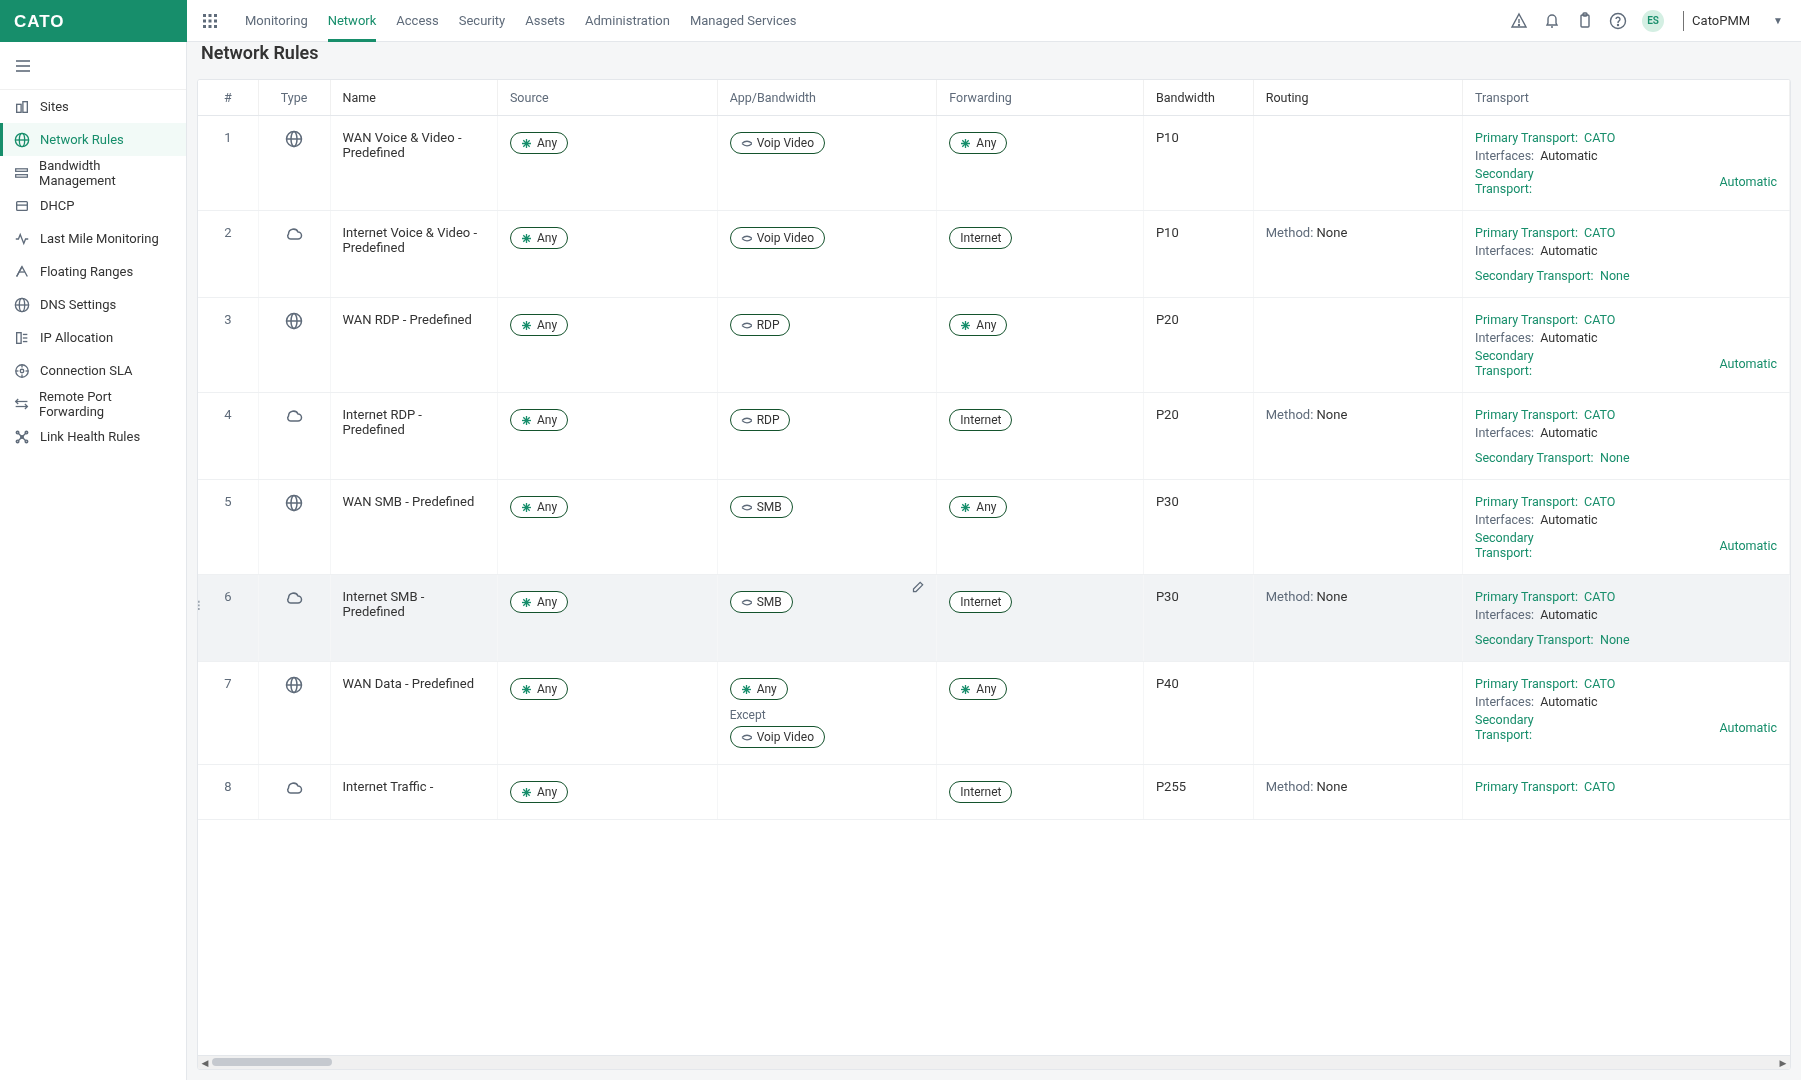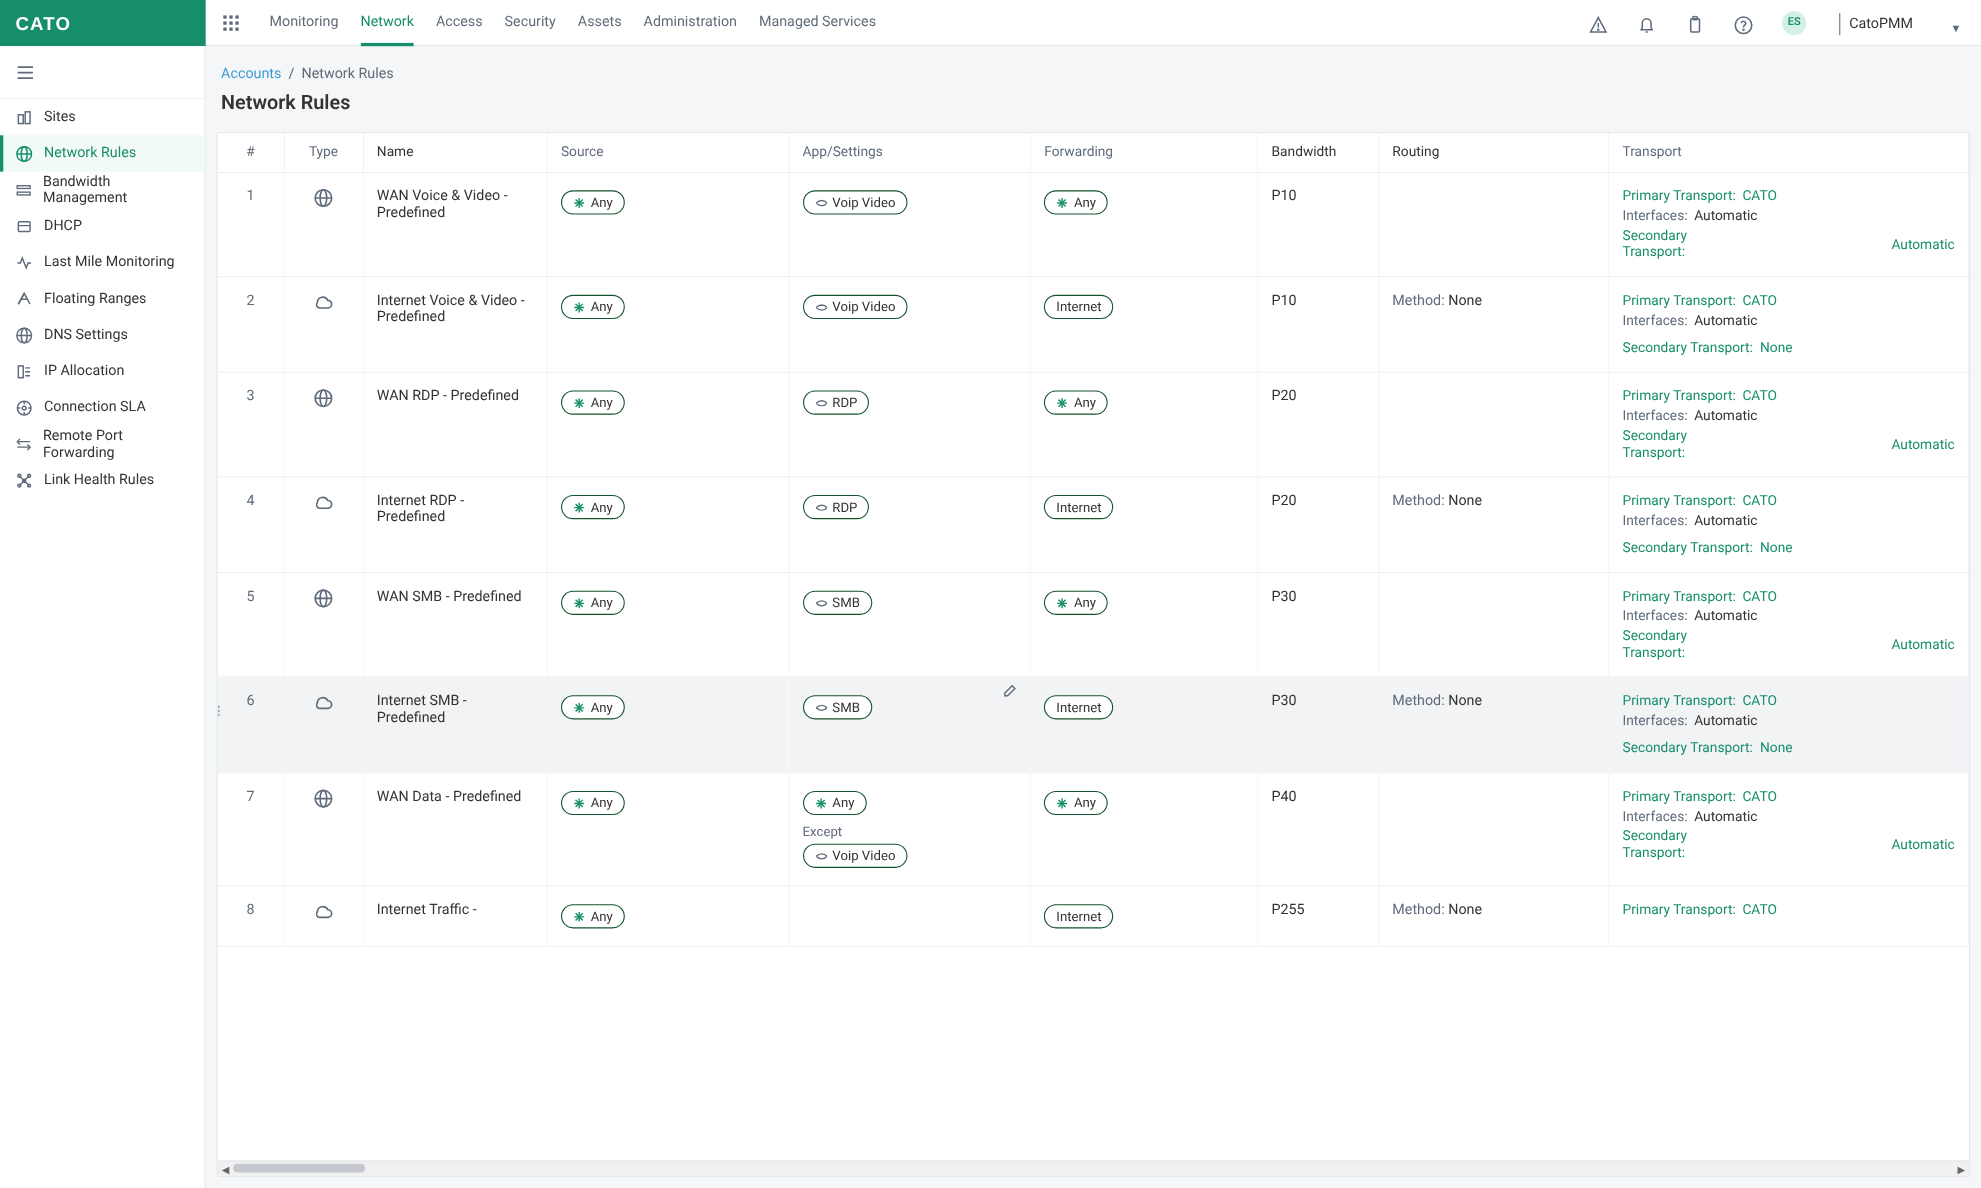--- a/index.html
+++ b/index.html
@@ -7,21 +7,21 @@
 
 
 .topbar { display: flex; align-items: center; height: 42px; background: #fff; border-bottom: 1px solid #e4e7eb; }
 .logo-block { width: 187px; height: 42px; background: #178e6b; display: flex; align-items: center; padding-left: 14px; }
 .logo-block svg { height: 18px; }
 .nav-links { display: flex; align-items: center; height: 56px; padding-left: 14px; gap: 0; }
 .nav-app-icon { width: 18px; height: 18px; fill: #5f6b7a; margin-right: 16px; cursor: pointer; }
 .nav-link { padding: 0 10px; height: 42px; display: flex; align-items: center; color: #5f6b7a; font-size: 13px; cursor: pointer; position: relative; }
 .nav-link.active { color: #178e6b; }
 .nav-link.active::after { content: ""; position: absolute; left: 10px; right: 10px; bottom: 0; height: 3px; background: #178e6b; }
-.top-right { margin-left: auto; display: flex; align-items: flex-end; gap: 26px; padding-right: 18px; }
+.top-right { margin-left: auto; display: flex; align-items: center; gap: 15px; padding-right: 18px; }
 .top-right svg { width: 18px; height: 18px; stroke: #5f6b7a; fill: none; cursor: pointer; }
 .avatar-badge { width: 22px; height: 22px; border-radius: 50%; background: #d4efe3; color: #178e6b; font-size: 10px; font-weight: 600; display: flex; align-items: center; justify-content: center; }
 .account-label { font-size: 13px; color: #333; padding: 0 8px; border-left: 1px solid #737373; margin-left: 4px; height: 20px; display: flex; align-items: center; }
 .account-caret { color: #5f6b7a; font-size: 10px; }
 
 
 .leftnav { position: absolute; top: 42px; left: 0; bottom: 0; width: 187px; background: #fff; border-right: 1px solid #e4e7eb; }
 .hamburger-row { height: 48px; display: flex; align-items: center; padding-left: 14px; border-bottom: 1px solid #f0f0f0; }
 .ln-item { display: flex; align-items: center; gap: 10px; height: 33px; padding: 0 14px; font-size: 13px; color: #333; cursor: pointer; }
 .ln-item.active { color: #178e6b; background: #f2faf7; border-left: 3px solid #178e6b; padding-left: 11px; }
@@ -318,38 +318,33 @@
       <div class="ln-item">
         <svg viewBox="0 0 18 18">
           <use href="#i-linkhealth"></use>
         </svg>
         <span>Link Health Rules</span>
       </div>
     </div>
 </div>
 
 <div class="main">
-  <div class="breadcrumb">
-    <a href="#">Accounts</a>
-    <span> &nbsp;/&nbsp; </span>
-    <span>Network Rules</span>
-  </div>
   <div class="page-title">Network Rules</div>
 
   <div class="table-wrap">
 
     <div class="table-scroll">
       <table>
         <thead>
           <tr id="thead-row">
               <th class="col-num">#</th>
               <th class="col-type">Type</th>
               <th class="col-name">Name</th>
               <th class="col-source">Source</th>
-              <th class="col-app">App/Settings</th>
+              <th class="col-app">App/Bandwidth</th>
               <th class="col-dest">Forwarding</th>
               <th class="col-bw">Bandwidth</th>
               <th class="col-route">Routing</th>
               <th class="col-transport">Transport</th>
             </tr>
         </thead>
         <tbody id="tbody-slot">
             <tr>
               <td class="col-num" style="position:relative"><span>1</span></td>
               <td class="col-type"><span class="type-icon"><svg viewBox="0 0 18 18">

